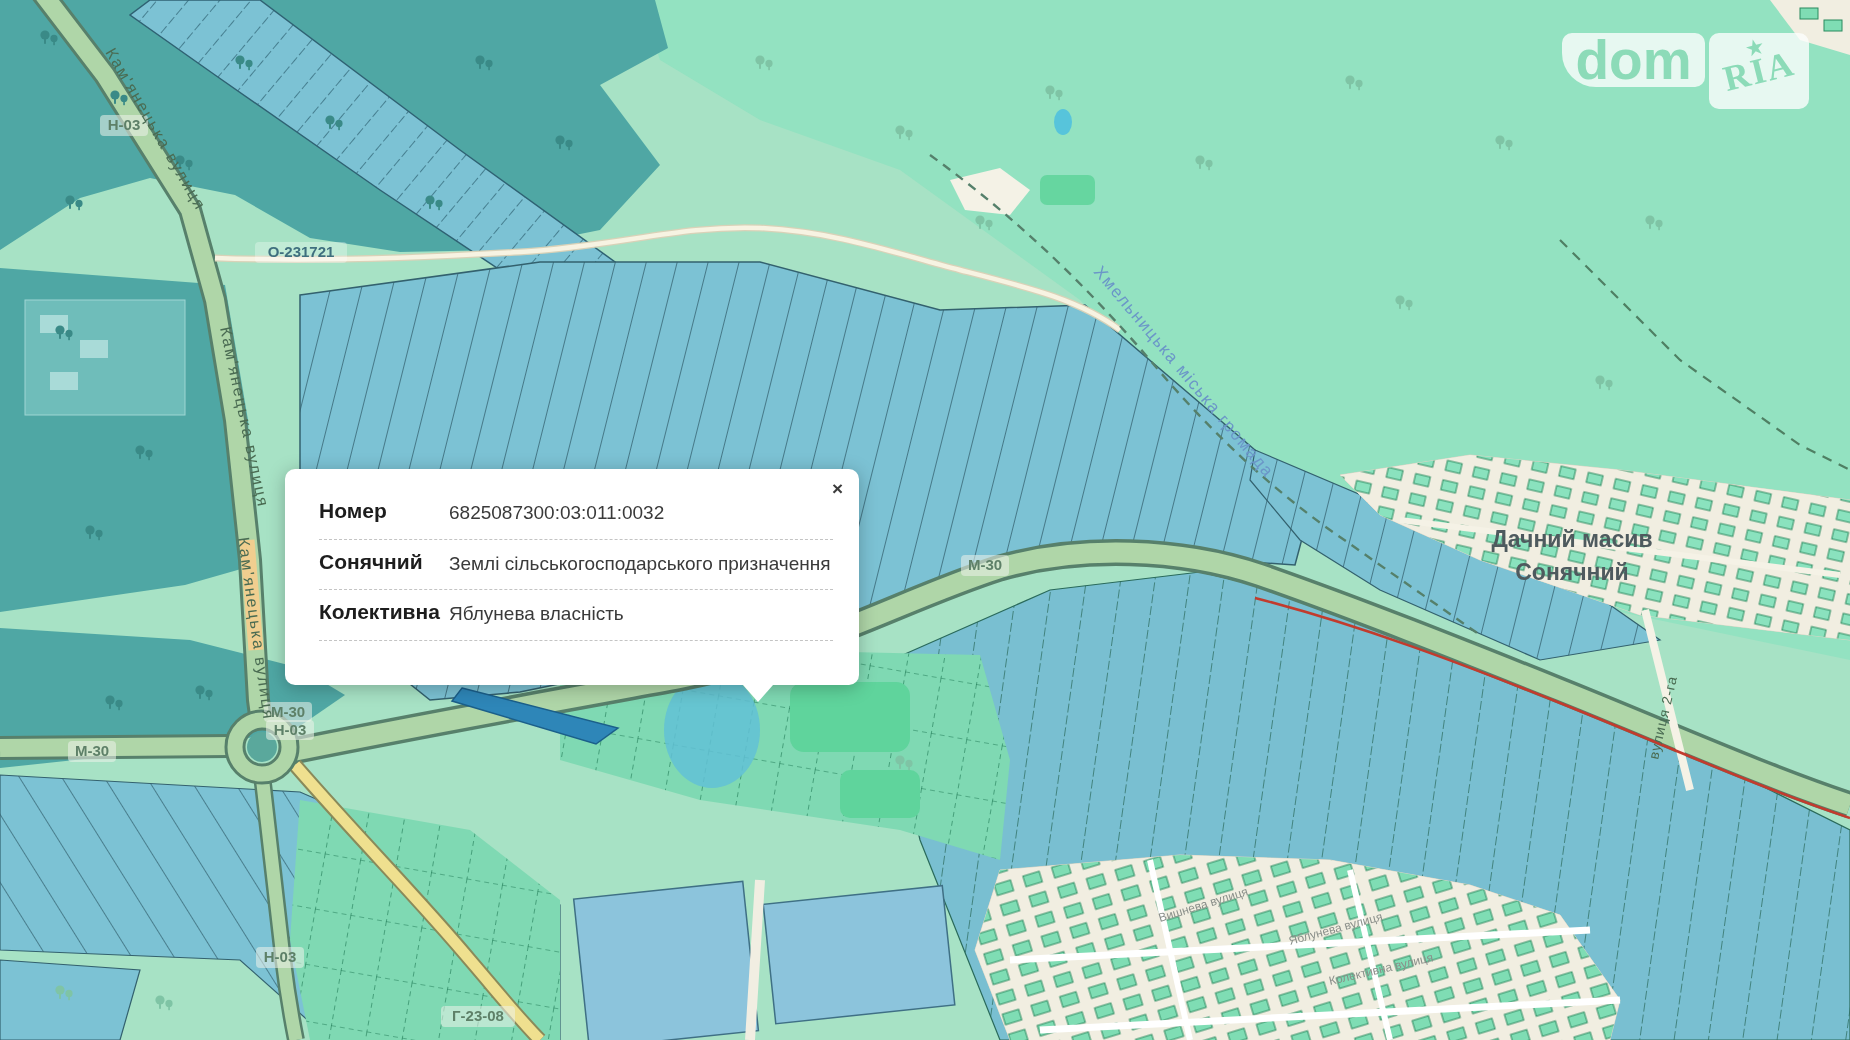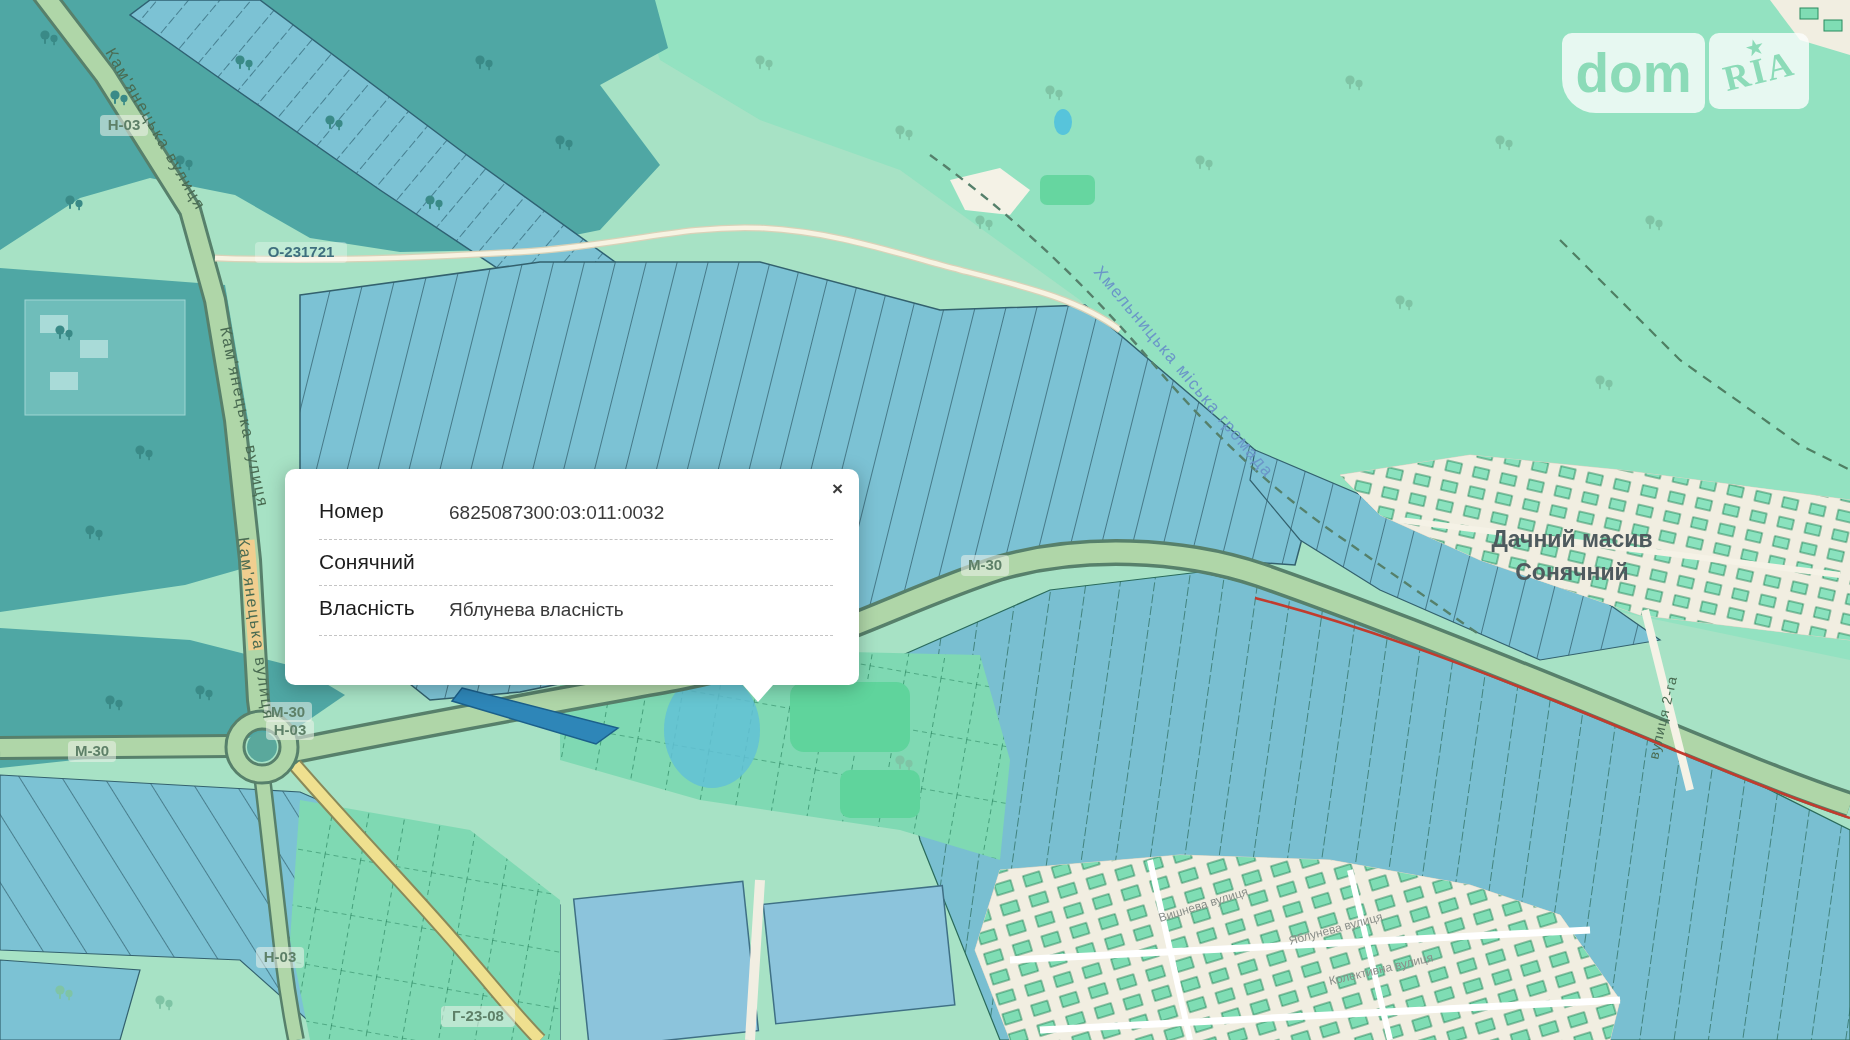--- a/index.html
+++ b/index.html
@@ -10,26 +10,26 @@
   
   .popup{position:absolute;left:285px;top:469px;width:574px;height:216px;
          background:#fff;border-radius:10px;box-shadow:0 3px 18px rgba(0,0,0,.25);
          box-sizing:border-box;padding:20px 26px 14px 34px;z-index:30;}
   .popup-arrow{position:absolute;left:458px;top:100%;width:0;height:0;
          border:15px solid transparent;border-top:17px solid #fff;border-bottom:0;}
   .popup-close{position:absolute;top:10px;right:16px;font-size:19px;line-height:1;
          color:#3c3c3c;cursor:pointer;font-weight:bold;}
   .prow{display:flex;padding:10px 0 11px 0;border-bottom:1px dashed #c4c4c4;}
   .prow:last-child{border-bottom:none;}
-  .plabel{flex:none;width:130px;font-weight:normal;font-size:21px;color:#1d1d1d;}
+  .plabel{flex:none;width:130px;font-weight:bold;font-size:21px;color:#1d1d1d;}
   .pvalue{font-size:19px;color:#3a3a3a;line-height:1.5;}
 
   
   .logo{position:absolute;top:33px;right:41px;display:flex;gap:4px;z-index:20;}
-  .logo-dom{width:143px;height:80px;background:rgba(252,254,252,.8);
+  .logo-dom{width:143px;height:54px;background:rgba(252,254,252,.8);
         border-radius:10px 10px 10px 34px;display:flex;align-items:center;
         justify-content:center;font-size:55px;font-weight:600;color:#8CDBB8;}
   .logo-ria{width:100px;height:76px;background:rgba(252,254,252,.8);
         border-radius:10px;position:relative;display:flex;align-items:center;
         justify-content:center;}
   .ria-text{transform:rotate(-14deg);font-family:"Liberation Serif",serif;
         font-size:36px;font-weight:800;color:#8CDBB8;letter-spacing:2px;}
   .ria-star{position:absolute;top:2px;left:36px;transform:rotate(-14deg);
         font-size:22px;color:#8CDBB8;}
 </style>
@@ -253,23 +253,24 @@
 </svg>
 
 <div class="popup">
   <span class="popup-close">×</span>
   <div class="prow">
     <div class="plabel">Номер</div>
     <div class="pvalue">6825087300:03:011:0032</div>
   </div>
   <div class="prow">
     <div class="plabel">Сонячний</div>
+    <div class="pvalue">Землі сільськогосподарського призначення</div>
   </div>
   <div class="prow">
-    <div class="plabel">Власність</div>
+    <div class="plabel">Колективна</div>
     <div class="pvalue">Яблунева власність</div>
   </div>
   <div class="popup-arrow"></div>
 </div>
 
 <div class="logo">
   <div class="logo-dom">dom</div>
   <div class="logo-ria">
     <span class="ria-star">★</span>
     <span class="ria-text">RIA</span>

